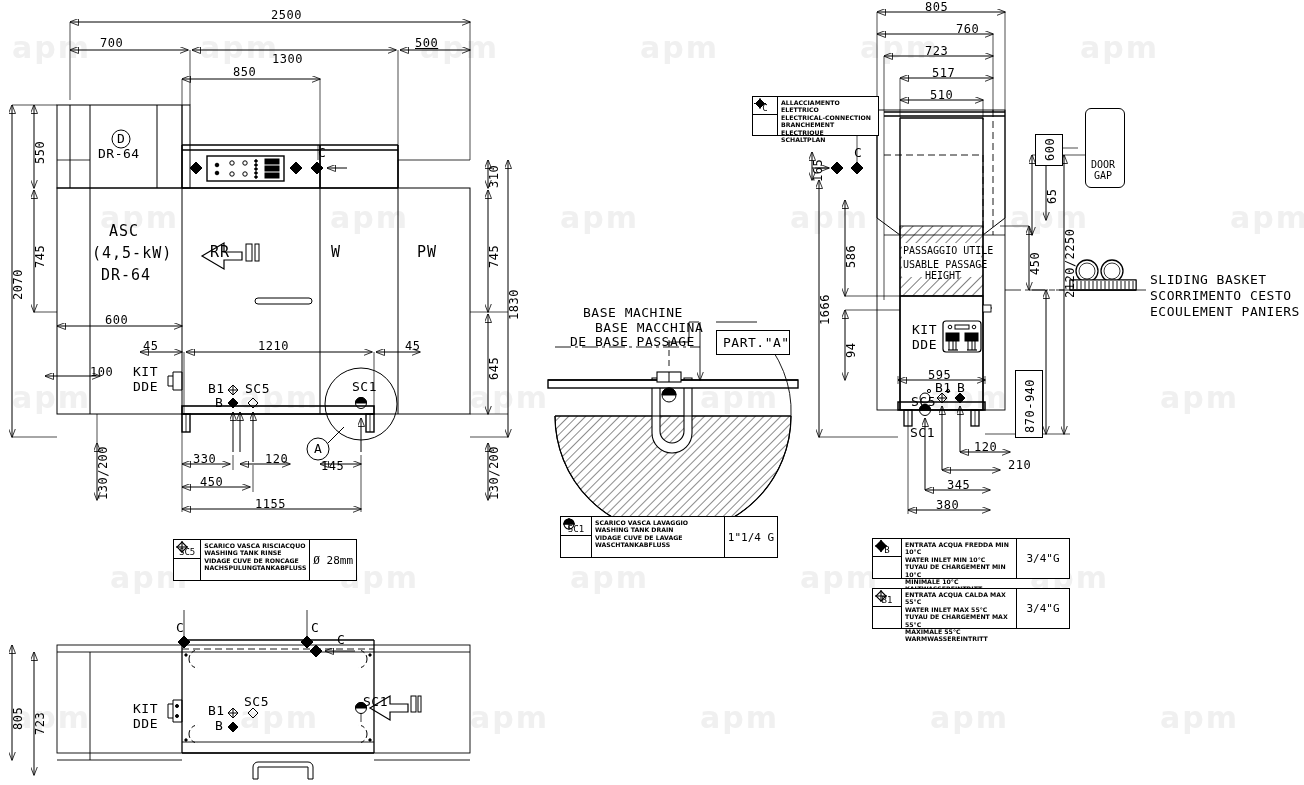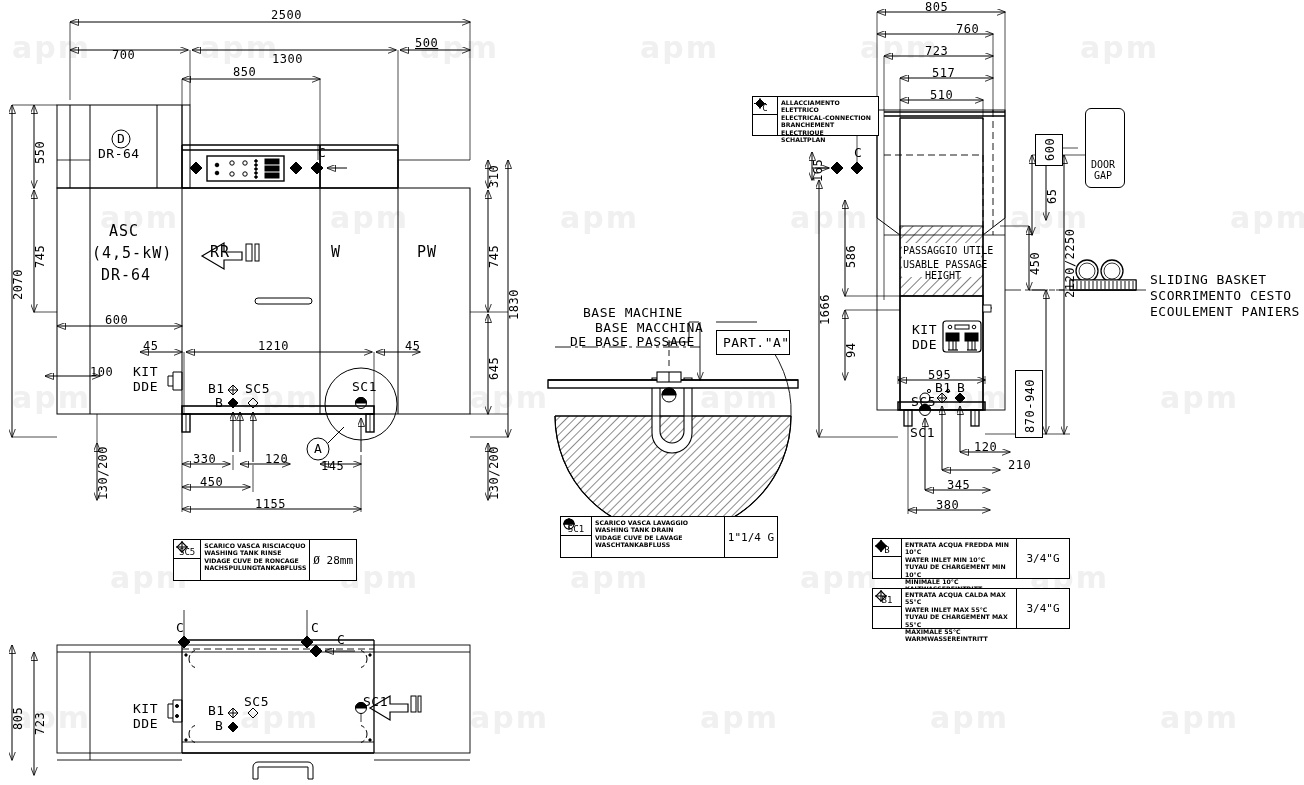--- a/index.html
+++ b/index.html
@@ -438,21 +438,21 @@
 
       <path d="M242,252 l-18,0 l0,-9 l-22,13 l22,13 l0,-9 l18,0 z" stroke-width="1.2"></path>
       <rect x="246" y="244" width="6" height="17"></rect>
       <rect x="255" y="244" width="4" height="17"></rect>
 
       <circle cx="121" cy="139" r="9"></circle>
     </g>
   </svg>
 
   <div class="lbl dim" style="left:271px;top:8px;">2500</div>
-  <div class="lbl dim" style="left:112px;top:36px;margin-top:12px;">700</div>
+  <div class="lbl dim" style="left:100px;top:36px;">700</div>
   <div class="lbl dim" style="left:272px;top:52px;">1300</div>
   <div class="lbl dim" style="left:415px;top:36px;text-decoration:underline;">500</div>
   <div class="lbl dim" style="left:233px;top:65px;">850</div>
 
   <div class="lbl dimv" style="left:11px;top:300px;">2070</div>
   <div class="lbl dimv" style="left:33px;top:164px;">550</div>
   <div class="lbl dimv" style="left:33px;top:268px;">745</div>
   <div class="lbl dimv" style="left:487px;top:188px;">310</div>
   <div class="lbl dimv" style="left:487px;top:268px;">745</div>
   <div class="lbl dimv" style="left:507px;top:320px;">1830</div>

